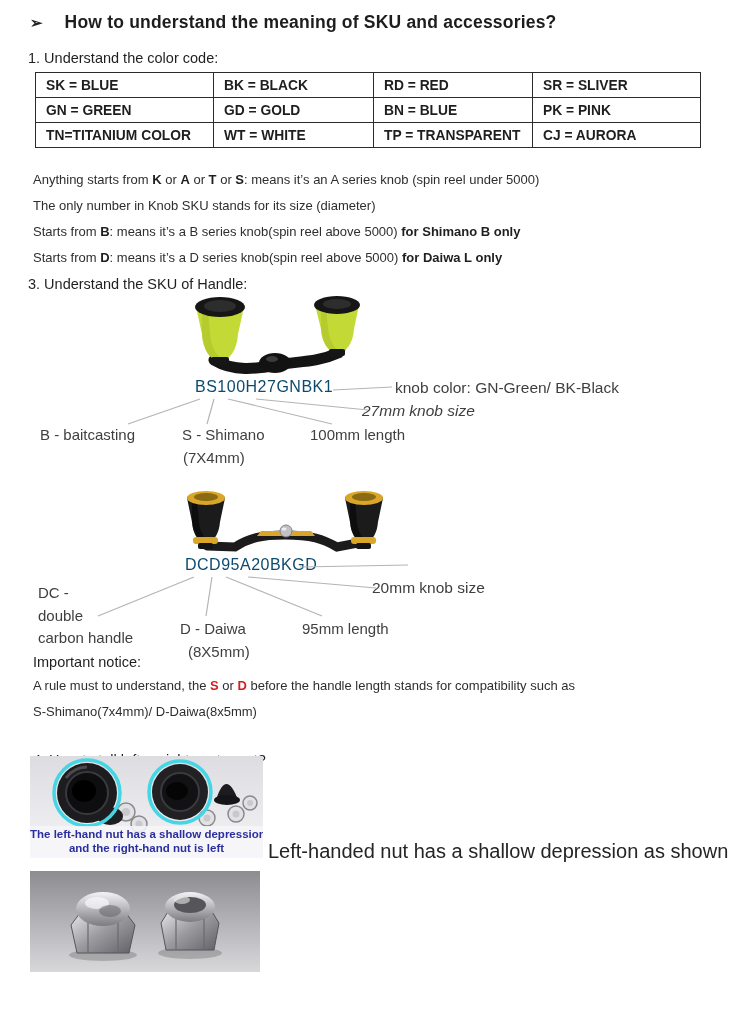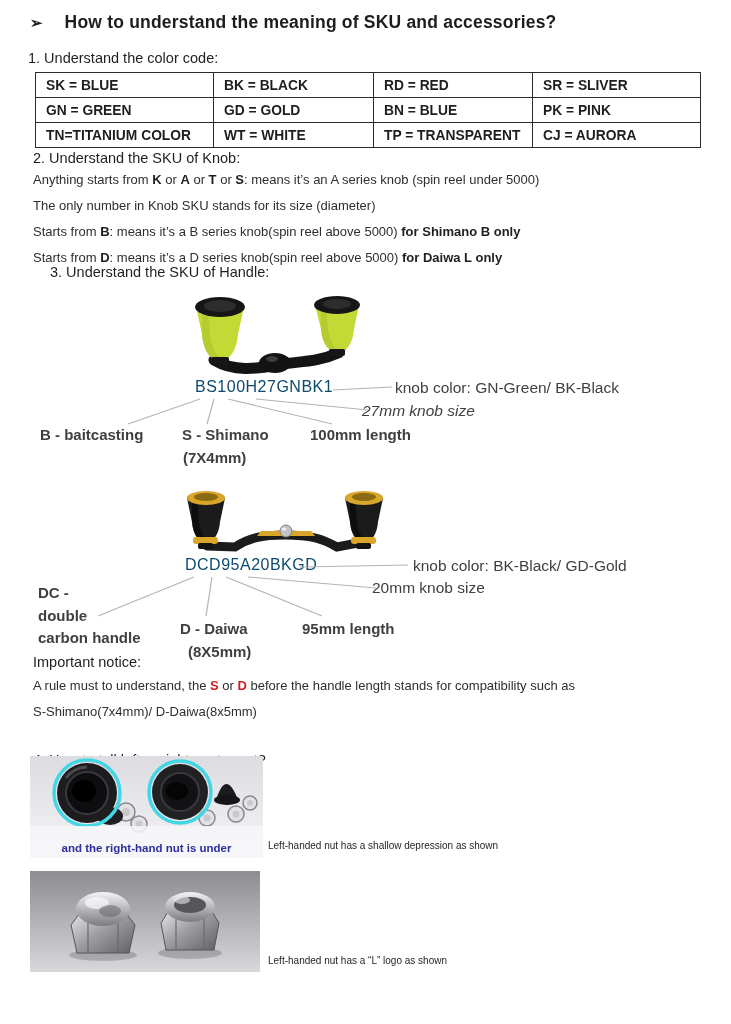--- a/index.html
+++ b/index.html
@@ -14,29 +14,29 @@
   .h2 { font-size:14.5px; font-weight:400; color:#1f1f1f; }
   .body-line { font-size:13px; color:#2e2e2e; white-space:nowrap; }
   .seg-b { font-weight:700; color:#1f1f1f; }
   .seg-r { color:#d21f1f; font-weight:700; }
   table.color-table { border-collapse:collapse; width:665px; table-layout:fixed; }
   table.color-table td {
     border:1.5px solid #2b2b2b; height:24px; padding:0 0 0 10px;
     font-size:13.8px; font-weight:600; color:#1e1e1e; white-space:nowrap; overflow:hidden;
   }
   .sku { font-size:16px; color:#0c4a6e; letter-spacing:.5px; white-space:nowrap; }
-  .dlabel { font-size:15px; color:#3f3f3f; white-space:nowrap;font-weight:bold; }
+  .dlabel { font-size:15px; color:#3f3f3f; white-space:nowrap; }
   .dlabel-lg { font-size:15.5px; color:#3f3f3f; white-space:nowrap; }
   .overlay-lines { left:0; top:0; pointer-events:none; }
   .photo-frame { overflow:hidden; }
   .photo-cap {
     position:absolute; width:100%; text-align:center; font-weight:700;
     font-size:11.5px; line-height:13px; letter-spacing:0; white-space:nowrap;
   }
-  .side-cap { font-size:10px; color:#252525; white-space:nowrap; }
+  .side-cap { font-size:20px; color:#252525; white-space:nowrap; }
 </style>
 </head>
 <body>
 
 <div class="page">
 
   <div class="abs title-row">
     <span class="title-bullet">➢</span>
     <span class="title-text">How to understand the meaning of SKU and accessories?</span>
   </div>
@@ -65,27 +65,26 @@
     </tr>
     <tr>
       <td>TN=TITANIUM COLOR</td>
       <td>WT = WHITE</td>
       <td>TP = TRANSPARENT</td>
       <td>CJ = AURORA</td>
     </tr>
   </tbody>
     </table>
 
-  <div class="abs h2" style="left:33px; top:150px;">2. Understand the SKU of Knob:</div>
   <div class="abs body-line" style="left:33px; top:172px;"><span>Anything starts from </span><span class="seg-b">K</span><span> or </span><span class="seg-b">A</span><span> or </span><span class="seg-b">T</span><span> or </span><span class="seg-b">S</span><span>: means it’s an A series knob (spin reel under 5000)</span></div>
   <div class="abs body-line" style="left:33px; top:198px;"><span>The only number in Knob SKU stands for its size (diameter)</span></div>
   <div class="abs body-line" style="left:33px; top:224px;"><span>Starts from </span><span class="seg-b">B</span><span>: means it’s a B series knob(spin reel above 5000) </span><span class="seg-b">for Shimano B only</span></div>
   <div class="abs body-line" style="left:33px; top:250px;"><span>Starts from </span><span class="seg-b">D</span><span>: means it’s a D series knob(spin reel above 5000) </span><span class="seg-b">for Daiwa L only</span></div>
 
-  <div class="abs h2" style="left:28px; top:264px;margin-left:22px;">3. Understand the SKU of Handle:</div>
+  <div class="abs h2" style="left:28px; top:276px;">3. Understand the SKU of Handle:</div>
 
   <svg class="abs" style="left:178px; top:296px;" width="200" height="82" viewBox="0 0 200 82">
 
     <path d="M36,64 C56,76 78,73 98,69 C120,65 138,67 160,57 L163,50" fill="none" stroke="#141414" stroke-width="11" stroke-linecap="round"></path>
     <ellipse cx="97" cy="67" rx="16" ry="10" fill="#121212"></ellipse>
     <ellipse cx="94" cy="63" rx="6" ry="3" fill="#3c3c3c"></ellipse>
 
     <path d="M18,11 C18,2 66,2 66,11 L60,38 C59,55 51,63 46,64 L38,64 C33,63 25,55 24,38 Z" fill="#c3d935"></path>
     <path d="M24,38 C25,55 33,63 38,64 L46,64 C44,64 34,58 32,38 L30,14 L24,14 Z" fill="#a9bf28" opacity=".55"></path>
     <ellipse cx="42" cy="11" rx="25" ry="10" fill="#161616"></ellipse>
@@ -123,21 +122,20 @@
 
     <path d="M180,8 C180,2 218,2 218,8 L213,32 C212,44 207,50 203,51 L195,51 C191,50 186,44 185,32 Z" fill="#1b1b1b"></path>
     <path d="M185,32 C186,44 191,50 195,51 L203,51 C200,50 193,45 192,32 L190,10 L185,10 Z" fill="#000000" opacity=".5"></path>
     <ellipse cx="199" cy="8" rx="19" ry="7" fill="#d9a62a"></ellipse>
     <ellipse cx="199" cy="7" rx="12" ry="4" fill="#8a6a12"></ellipse>
     <rect x="186" y="47" width="25" height="7" rx="3" fill="#d9a62a"></rect>
     <rect x="191" y="53" width="15" height="6" rx="2" fill="#141414"></rect>
   </svg>
 
   <div class="abs sku" style="left:185px; top:556px;">DCD95A20BKGD</div>
-  <div class="abs dlabel-lg" style="left:413px; top:557px;">knob color: BK-Black/ GD-Gold</div>
   <div class="abs dlabel-lg" style="left:372px; top:579px;">20mm knob size</div>
   <div class="abs dlabel" style="left:38px; top:584px;">DC -</div>
   <div class="abs dlabel" style="left:38px; top:607px;">double</div>
   <div class="abs dlabel" style="left:38px; top:629px;">carbon handle</div>
   <div class="abs dlabel" style="left:180px; top:620px;">D - Daiwa</div>
   <div class="abs dlabel" style="left:180px; top:643px;margin-left:8px;">(8X5mm)</div>
   <div class="abs dlabel" style="left:302px; top:620px;">95mm length</div>
 
   <svg class="abs overlay-lines" width="731" height="1024" viewBox="0 0 731 1024">
     <g stroke="#b4b4b4" stroke-width="1.2" fill="none">
@@ -198,21 +196,22 @@
       <ellipse cx="54" cy="35" rx="12" ry="11" fill="#000"></ellipse>
       <path d="M36,22 A26,26 0 0 1 57,11" stroke="#4a4a50" stroke-width="3" fill="none"></path>
 
       <circle cx="150" cy="36" r="31" fill="none" stroke="#45d6e6" stroke-width="3.5"></circle>
       <circle cx="150" cy="36" r="28" fill="#212124"></circle>
       <circle cx="150" cy="36" r="19" fill="#121214" stroke="#3a3a3e" stroke-width="2"></circle>
       <ellipse cx="147" cy="35" rx="11" ry="9" fill="#050506"></ellipse>
 
       <rect y="70" width="233" height="32" fill="#f6f6f9" opacity=".85"></rect>
     </svg>
-    <div class="photo-cap" style="top:86px; color:#2b2f9e;">and the right-hand nut is under</div>
+    <div class="photo-cap" style="top:72px; color:#2b2f9e;">The left-hand nut has a shallow depression</div>
+    <div class="photo-cap" style="top:86px; color:#2b2f9e;">and the right-hand nut is left</div>
   </div>
   <div class="abs side-cap" style="left:268px; top:840px;">Left-handed nut has a shallow depression as shown</div>
 
   <div class="abs photo-frame" style="left:30px; top:871px; width:230px; height:101px;">
     <svg width="230" height="101" viewBox="0 0 230 101">
       <defs>
         <linearGradient id="pg2" x1="0" y1="0" x2="0" y2="1">
           <stop offset="0" stop-color="#8d8d91"></stop>
             <stop offset=".5" stop-color="#b3b3b7"></stop>
             <stop offset="1" stop-color="#d8d8db"></stop>
@@ -237,15 +236,14 @@
       <ellipse cx="80" cy="40" rx="11" ry="6" fill="#5d5d62" opacity=".5"></ellipse>
 
       <ellipse cx="160" cy="82" rx="32" ry="6" fill="#000" opacity=".18"></ellipse>
       <path d="M131,52 L141,36 L179,36 L189,52 L184,79 L136,79 Z" fill="url(#steel)" stroke="#55555a" stroke-width="1"></path>
       <path d="M146,38 L146,78 M174,38 L174,78" stroke="#6a6a70" stroke-width="1.2" fill="none"></path>
       <ellipse cx="160" cy="36" rx="25" ry="15" fill="url(#dome)"></ellipse>
       <ellipse cx="160" cy="34" rx="16" ry="8" fill="#55555a"></ellipse>
       <ellipse cx="152" cy="29" rx="8" ry="4" fill="#e8e8ea" opacity=".6"></ellipse>
     </svg>
   </div>
-  <div class="abs side-cap" style="left:268px; top:955px;">Left-handed nut has a “L” logo as shown</div>
 
 </div>
 
 </body></html>

